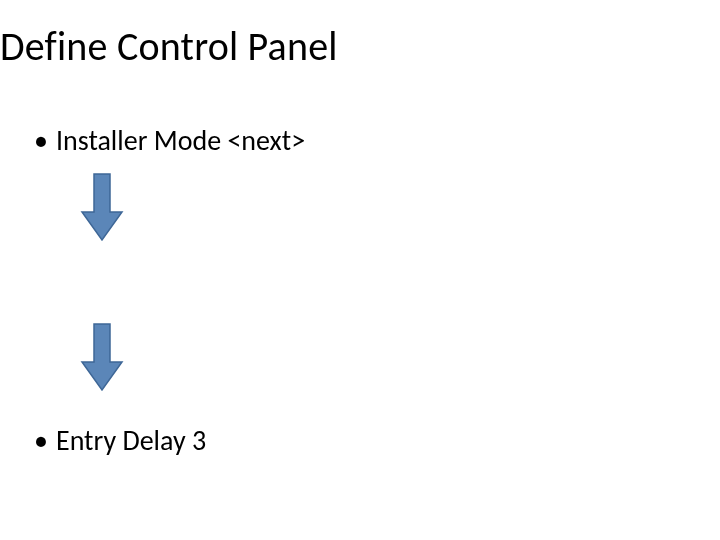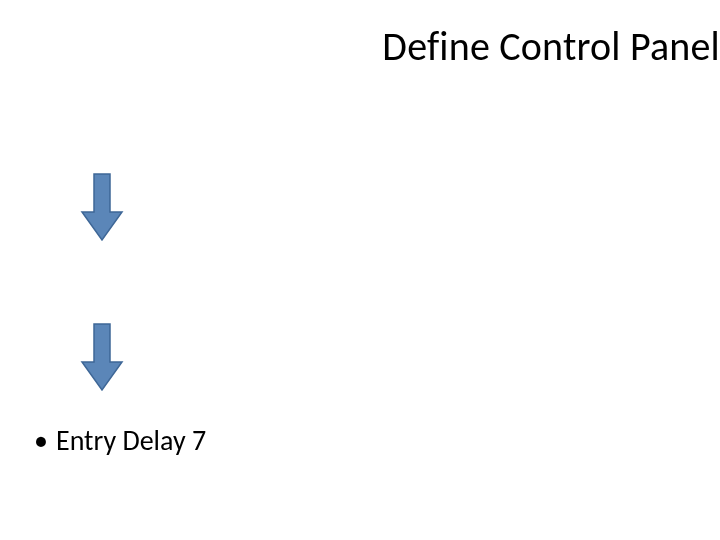--- a/index.html
+++ b/index.html
@@ -15,21 +15,21 @@
   .slide {
     position: relative;
     width: 720px;
     height: 540px;
   }
   .title {
     position: absolute;
     top: 22px;
     left: 0;
     width: 720px;
-    text-align: right;
+    text-align: left;
     font-size: 40px;
     font-weight: 400;
     letter-spacing: 0.2px;
   }
   .bullet {
     position: absolute;
     left: 36px;
     font-size: 28px;
     line-height: 1.2;
   }
@@ -43,29 +43,30 @@
     position: absolute;
   }
 </style>
 </head>
 <body>
 
 <div class="slide">
 
   <div class="title">Define Control Panel</div>
 
+  <div class="bullet" style="top:124px;">Installer Mode  &lt;next&gt;</div>
 
   <div class="arrow" style="left:80px; top:172px;">
     <svg width="44" height="70" viewBox="0 0 44 70">
       <path d="M14 2 H30 V40 H42 L22 68 L2 40 H14 Z" stroke-width="1.5" fill="#5b86b8" stroke="#3e6797"></path>
     </svg>
   </div>
 
 
   <div class="arrow" style="left:80px; top:322px;">
     <svg width="44" height="70" viewBox="0 0 44 70">
       <path d="M14 2 H30 V40 H42 L22 68 L2 40 H14 Z" stroke-width="1.5" fill="#5b86b8" stroke="#3e6797"></path>
     </svg>
   </div>
 
-  <div class="bullet" style="top:424px;">Entry Delay 7</div>
+  <div class="bullet" style="top:424px;">Entry Delay 3</div>
 
 </div>
 
 </body></html>

